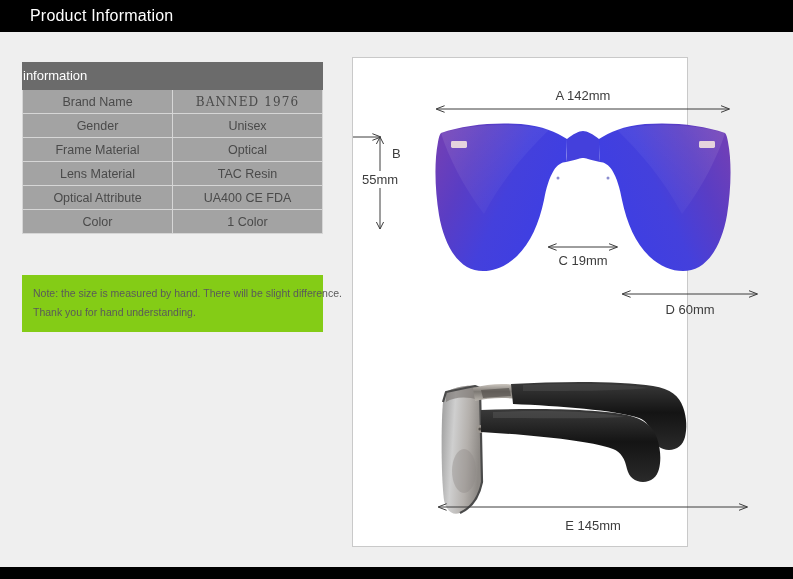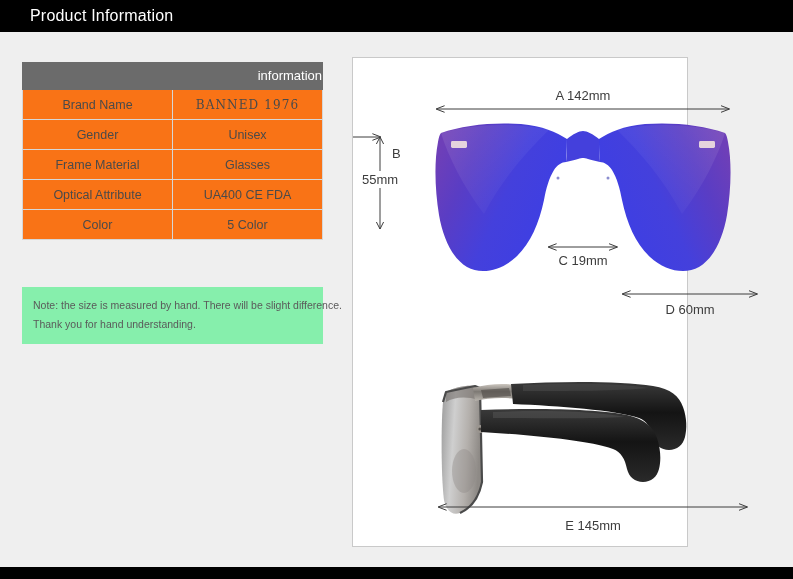--- a/index.html
+++ b/index.html
@@ -70,46 +70,46 @@
     table-layout: fixed;
   }
   table.spec th.thead {
     background: #6b6b6b;
     color: #ffffff;
     font-size: 13px;
     font-weight: 400;
     height: 26px;
     line-height: 26px;
     padding: 0;
-    text-align: right;
+    text-align: left;
     border: 1px solid #6b6b6b;
   }
   table.spec td {
     border: 1px solid #d6d6d6;
-    height: 30px;
+    height: 24px;
     padding: 0 16px;
     text-align: center;
     font-size: 12.5px;
     color: #4a4a4a;
-    background: #f97316;
+    background: #a3a3a3;
     vertical-align: middle;
   }
   table.spec td.k { width: 110px; }
   table.spec td.v { width: 191px; }
   table.spec .brandfont {
     font-family: "DejaVu Serif", "Liberation Serif", serif;
     font-size: 12px;
     letter-spacing: 1.1px;
     color: #4a4a4a;
   }
 
   .note-box {
     width: 301px;
-    margin-top: 14px;
-    background: #86efac;
+    margin-top: 8px;
+    background: #84cc16;
     padding: 9px 11px 10px 11px;
   }
   .note-box p {
     margin: 0;
     font-size: 10.5px;
     color: #5a5a5a;
     line-height: 19px;
     white-space: nowrap;
   }
 
@@ -154,29 +154,33 @@
           <td class="v">
             <span class="brandfont">BANNED 1976</span>
           </td>
         </tr>
         <tr>
           <td class="k">Gender</td>
           <td class="v">Unisex</td>
         </tr>
         <tr>
           <td class="k">Frame Material</td>
-          <td class="v">Glasses</td>
+          <td class="v">Optical</td>
+        </tr>
+        <tr>
+          <td class="k">Lens Material</td>
+          <td class="v">TAC Resin</td>
         </tr>
         <tr>
           <td class="k">Optical Attribute</td>
           <td class="v">UA400 CE FDA</td>
         </tr>
         <tr>
           <td class="k">Color</td>
-          <td class="v">5 Color</td>
+          <td class="v">1 Color</td>
         </tr>
       </tbody>
         </table>
 
       <div class="gap-tables"></div>
 
 
       <div class="note-box">
         <p>Note: the size is measured by hand. There will be slight difference.</p>
         <p>Thank you for hand understanding.</p>

